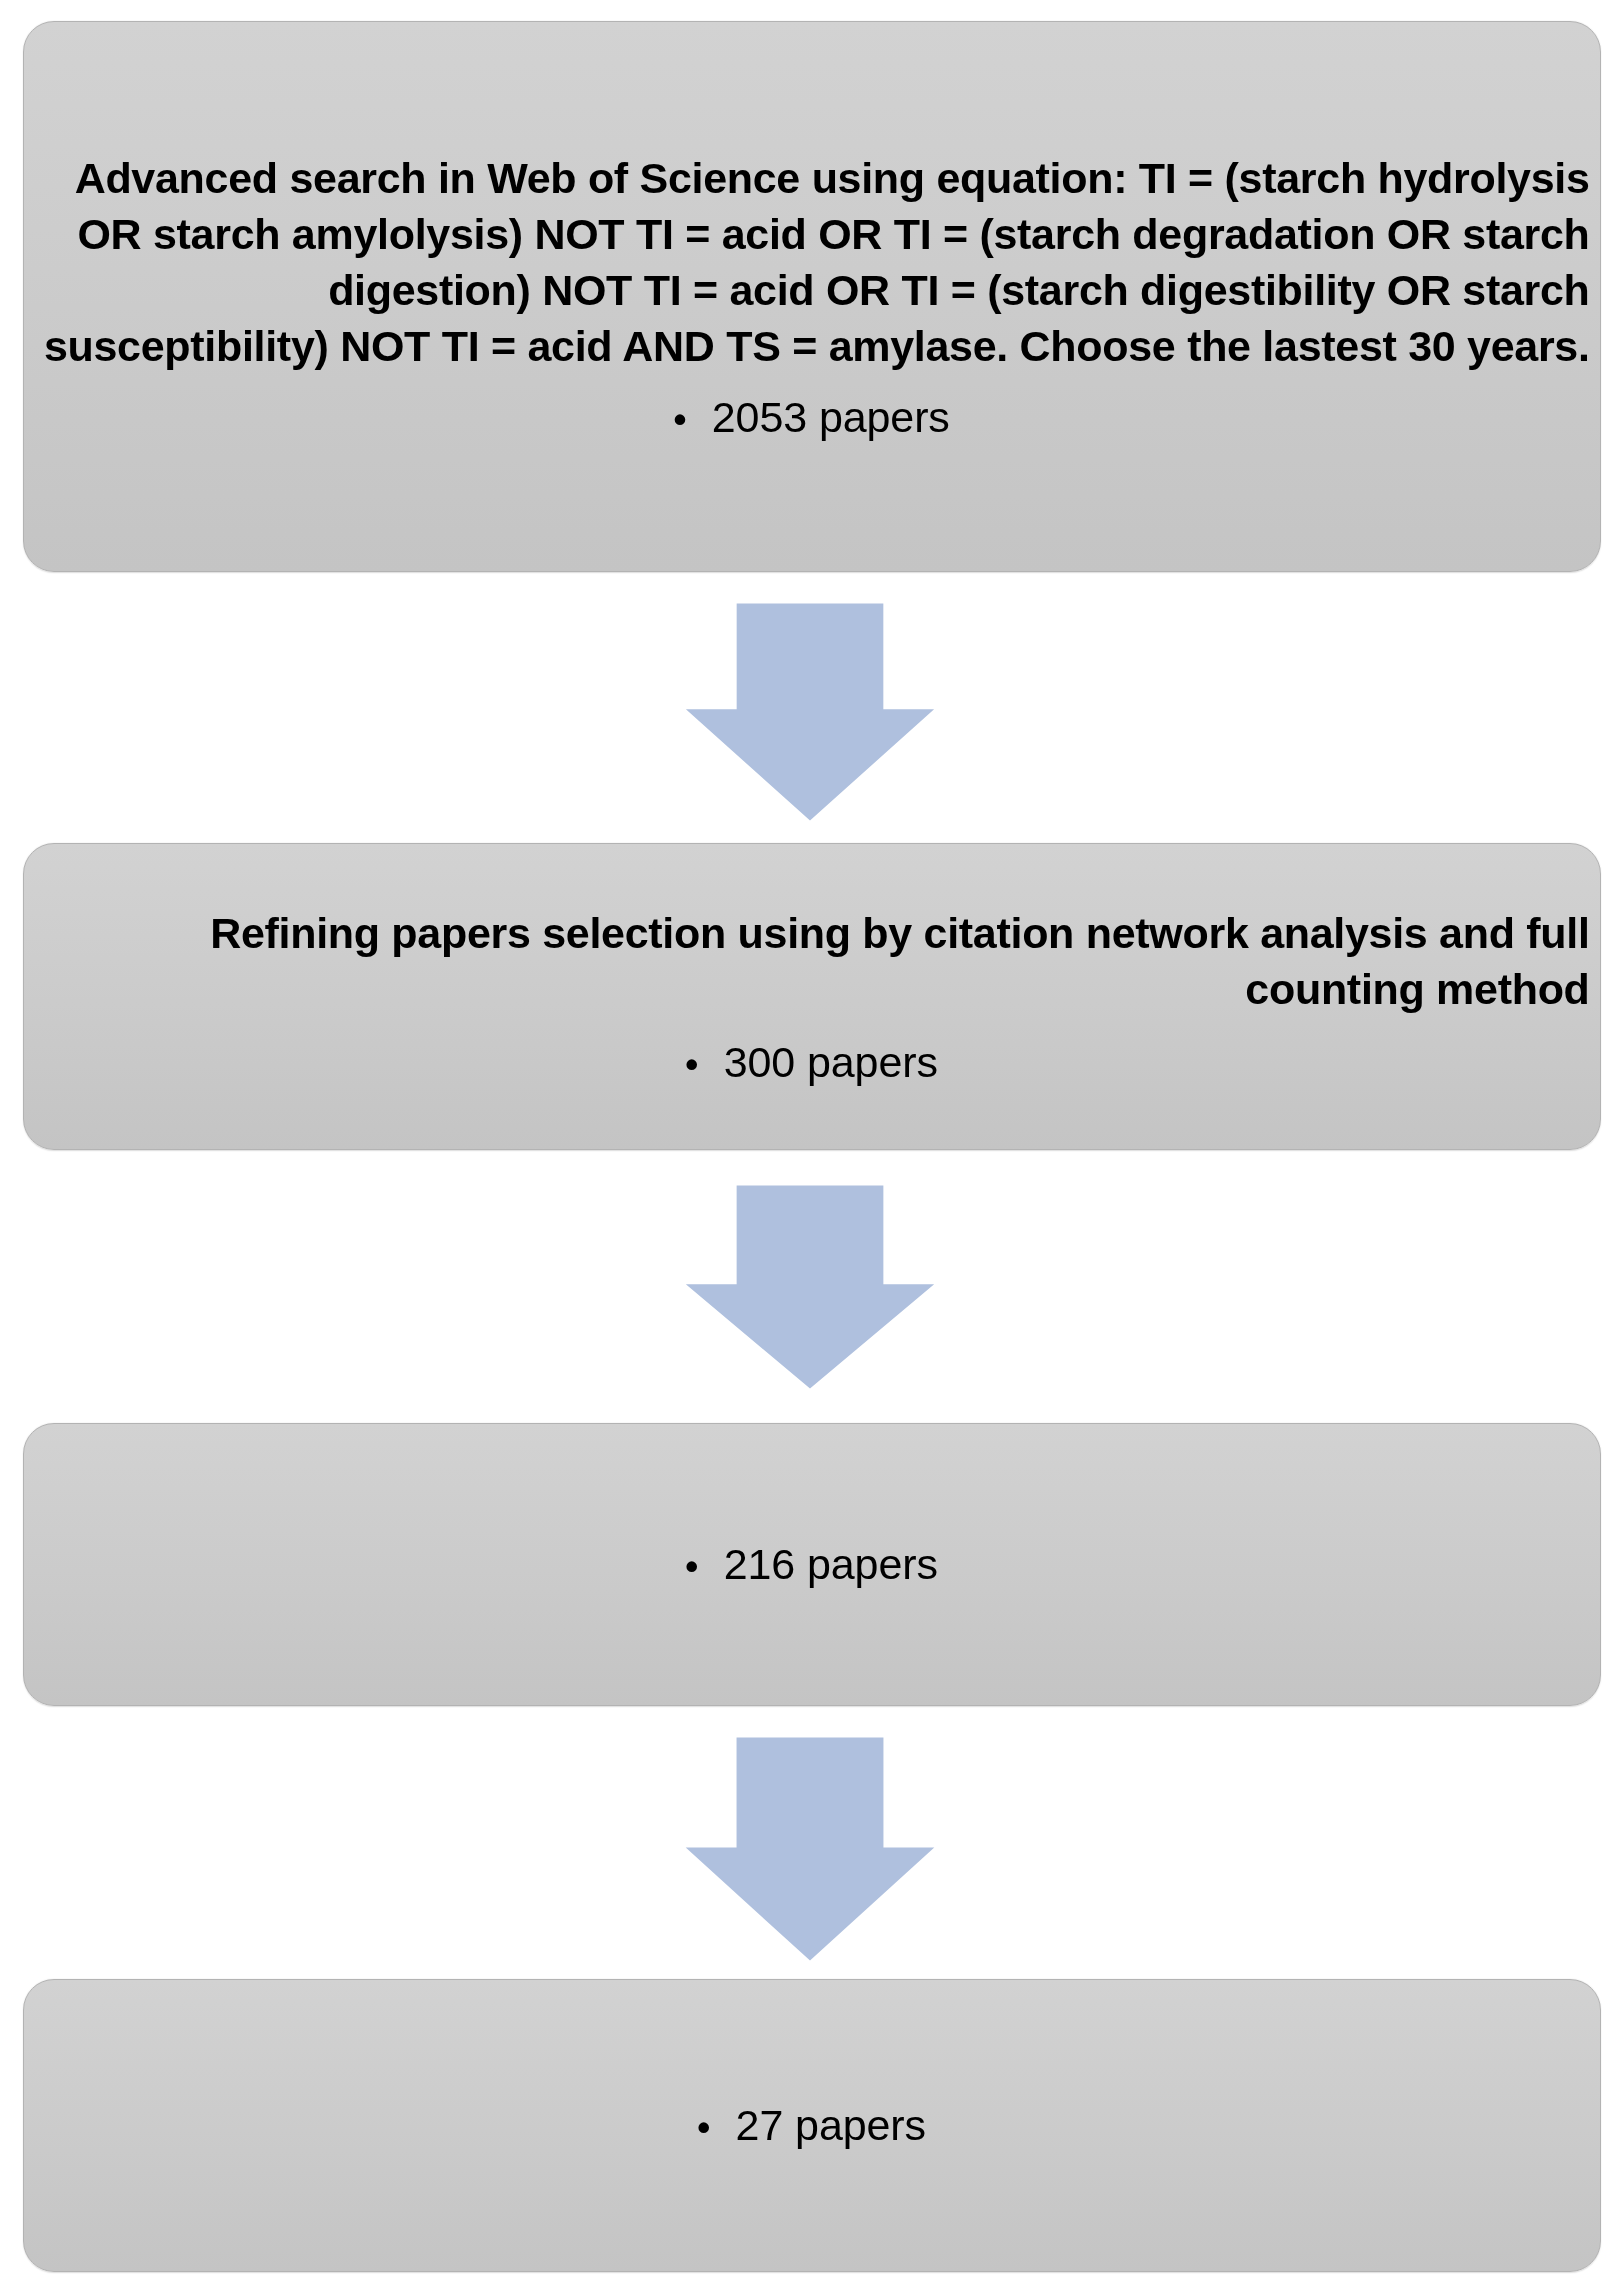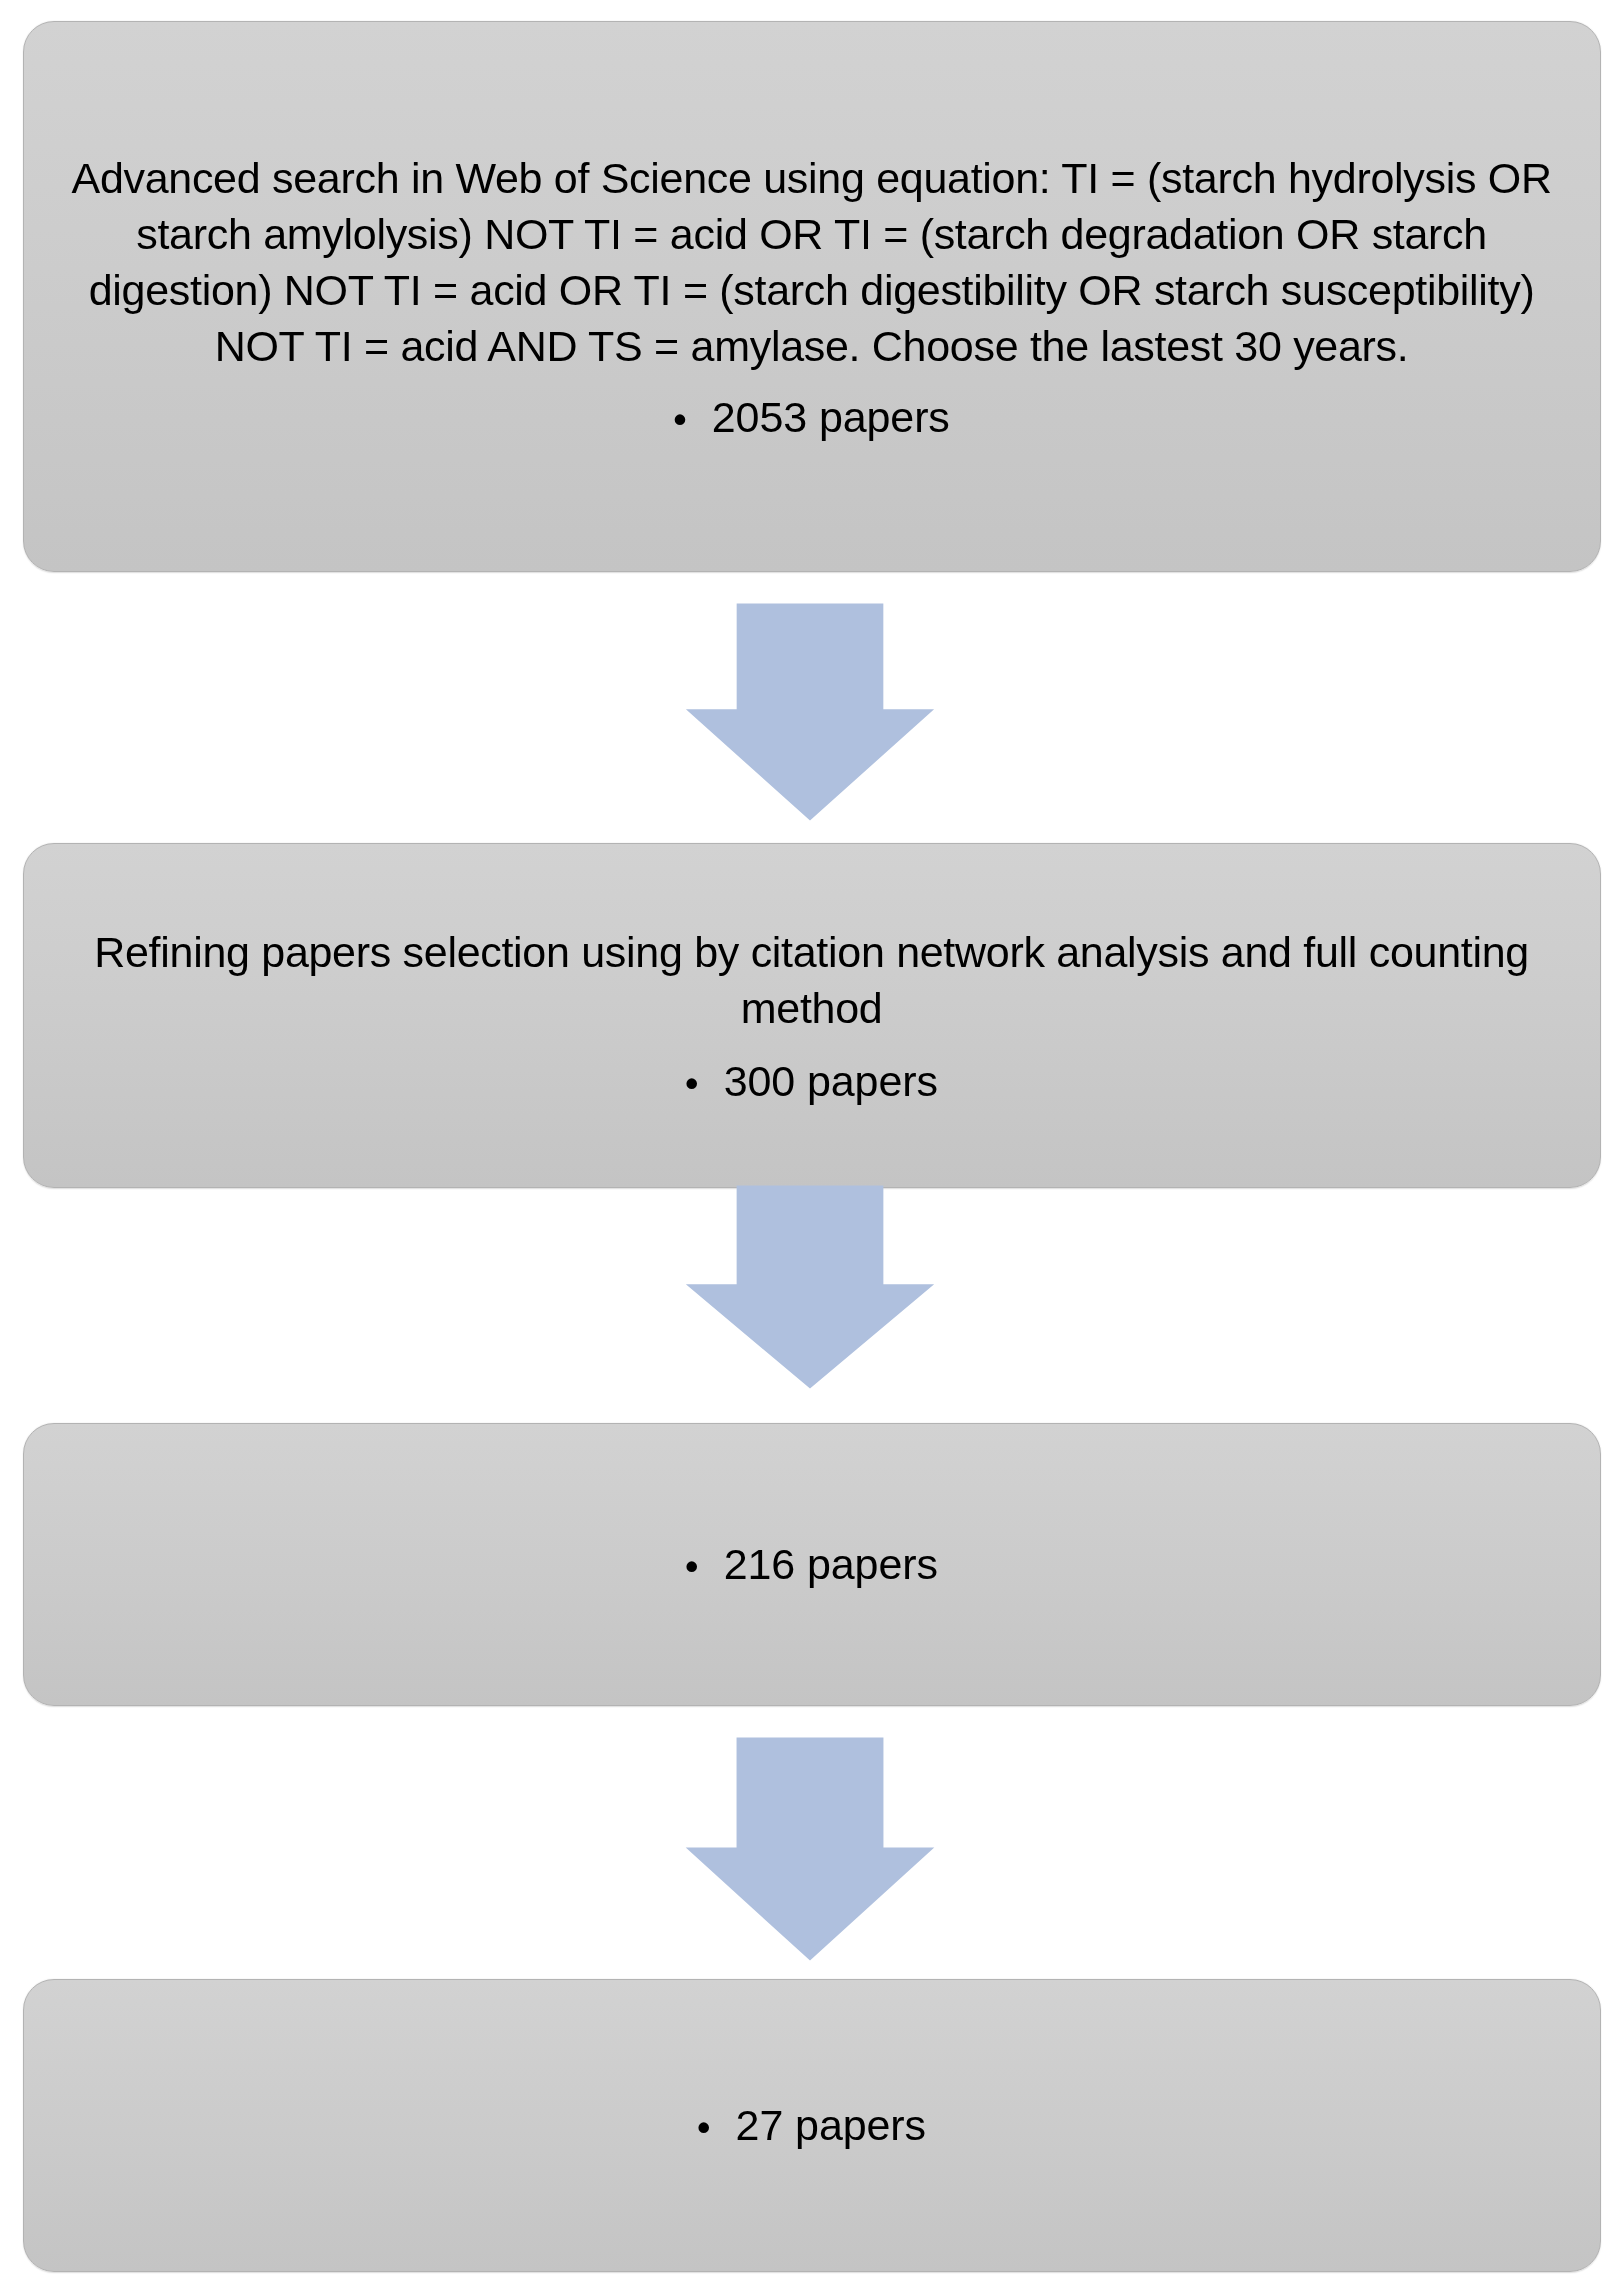--- a/index.html
+++ b/index.html
@@ -32,26 +32,26 @@
     border-radius: 31px;
     display: flex;
     flex-direction: column;
     align-items: center;
     justify-content: center;
     box-shadow: 0 0.7px 1.4px rgba(0,0,0,0.14);
   }
 
   .box-text {
     color: #000000;
-    text-align: center;
-    font-weight: 400;
+    text-align: right;
+    font-weight: 700;
     font-stretch: condensed;
     letter-spacing: -0.3px;
     line-height: 1.30;
-    padding: 0 21px;
+    padding: 0 10px;
     white-space: pre-line;
   }
 
   .bullet-line {
     display: flex;
     flex-direction: row;
     align-items: baseline;
     justify-content: center;
     color: #000000;
     font-weight: 700;
@@ -68,21 +68,21 @@
     margin-left: 10px;
   }
 
   
   #box-1 { left: 22.6px;  top: 21px;   width: 1578px; height: 551px; }
   #box-1 .box-text   { font-size: 43px; margin-bottom: 18.4px; }
   #box-1 .bullet-line{ font-size: 43px; }
   #box-1 .bullet-dot { margin-right: 15.5px; font-size: 37px; }
 
   
-  #box-2 { left: 22.6px;  top: 843px; width: 1578px; height: 345px; }
+  #box-2 { left: 22.6px;  top: 843px; width: 1578px; height: 307px; }
   #box-2 .box-text   { font-size: 43px; margin-bottom: 21px; }
   #box-2 .bullet-line{ font-size: 43px; }
   #box-2 .bullet-dot { margin-right: 15.5px; font-size: 37px; }
 
   
   #box-3 { left: 22.6px;  top: 1423px; width: 1578px; height: 283px; }
   #box-3 .box-text   { font-size: 43px; margin-bottom: 24px; }
   #box-3 .bullet-line{ font-size: 43px; }
   #box-3 .bullet-dot { margin-right: 15.5px; font-size: 37px; }
 

